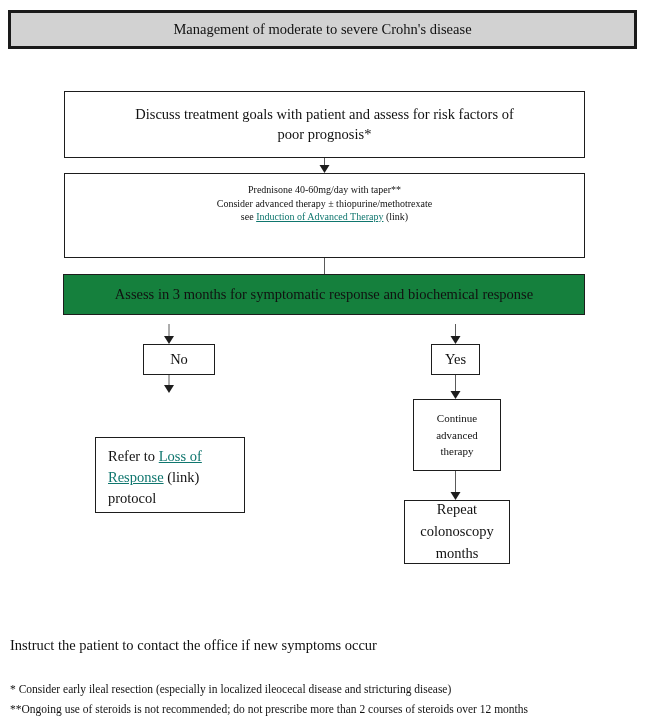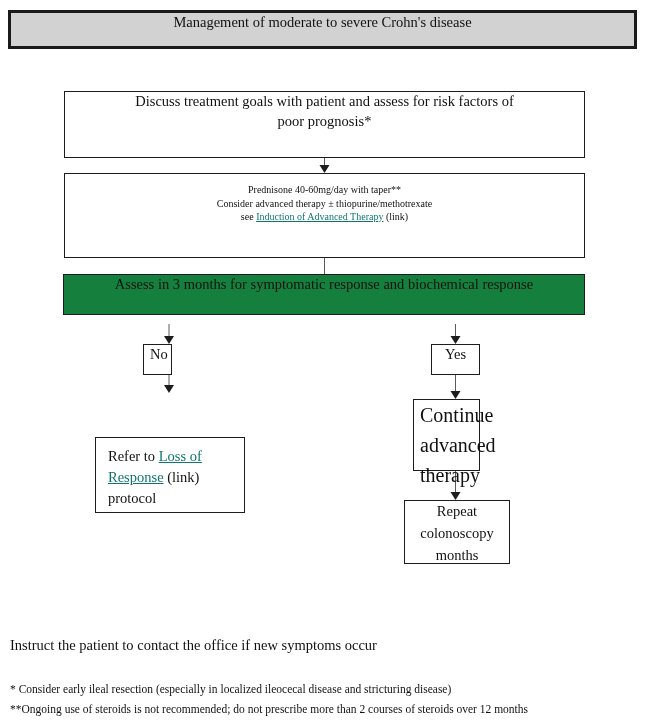--- a/index.html
+++ b/index.html
@@ -20,20 +20,21 @@
     left: 0; top: 0;
     width: 646px;
     height: 726px;
   }
   .node {
     position: absolute;
     box-sizing: border-box;
     background: #ffffff;
     border: 1px solid #1d1d1d;
     display: flex;
+    align-items: center;
     justify-content: center;
     text-align: center;
     line-height: 1.35;
     color: #111111;
   }
   .node .inner {
     width: 100%;
     padding: 0 6px;
     box-sizing: border-box;
   }
@@ -78,21 +79,21 @@
     width: 522px;
     height: 41px;
     background: #15803d;
     font-size: 14.5px;
   }
 
   
   #no-box {
     left: 143px;
     top: 344px;
-    width: 29px;
+    width: 72px;
     height: 31px;
     font-size: 14.5px;
   }
   #yes-box {
     left: 431px;
     top: 344px;
     width: 49px;
     height: 31px;
     font-size: 14.5px;
   }
@@ -111,23 +112,23 @@
   }
   #refer-box .inner {
     padding: 8px 0 0 12px;
     line-height: 1.45;
   }
 
   
   #continue-box {
     left: 413px;
     top: 399px;
-    width: 67px;
+    width: 88px;
     height: 72px;
-    font-size: 20px;
+    font-size: 11px;
   }
   #continue-box .inner { line-height: 1.5; }
 
   #repeat-box {
     left: 404px;
     top: 500px;
     width: 106px;
     height: 64px;
     font-size: 14.5px;
   }

